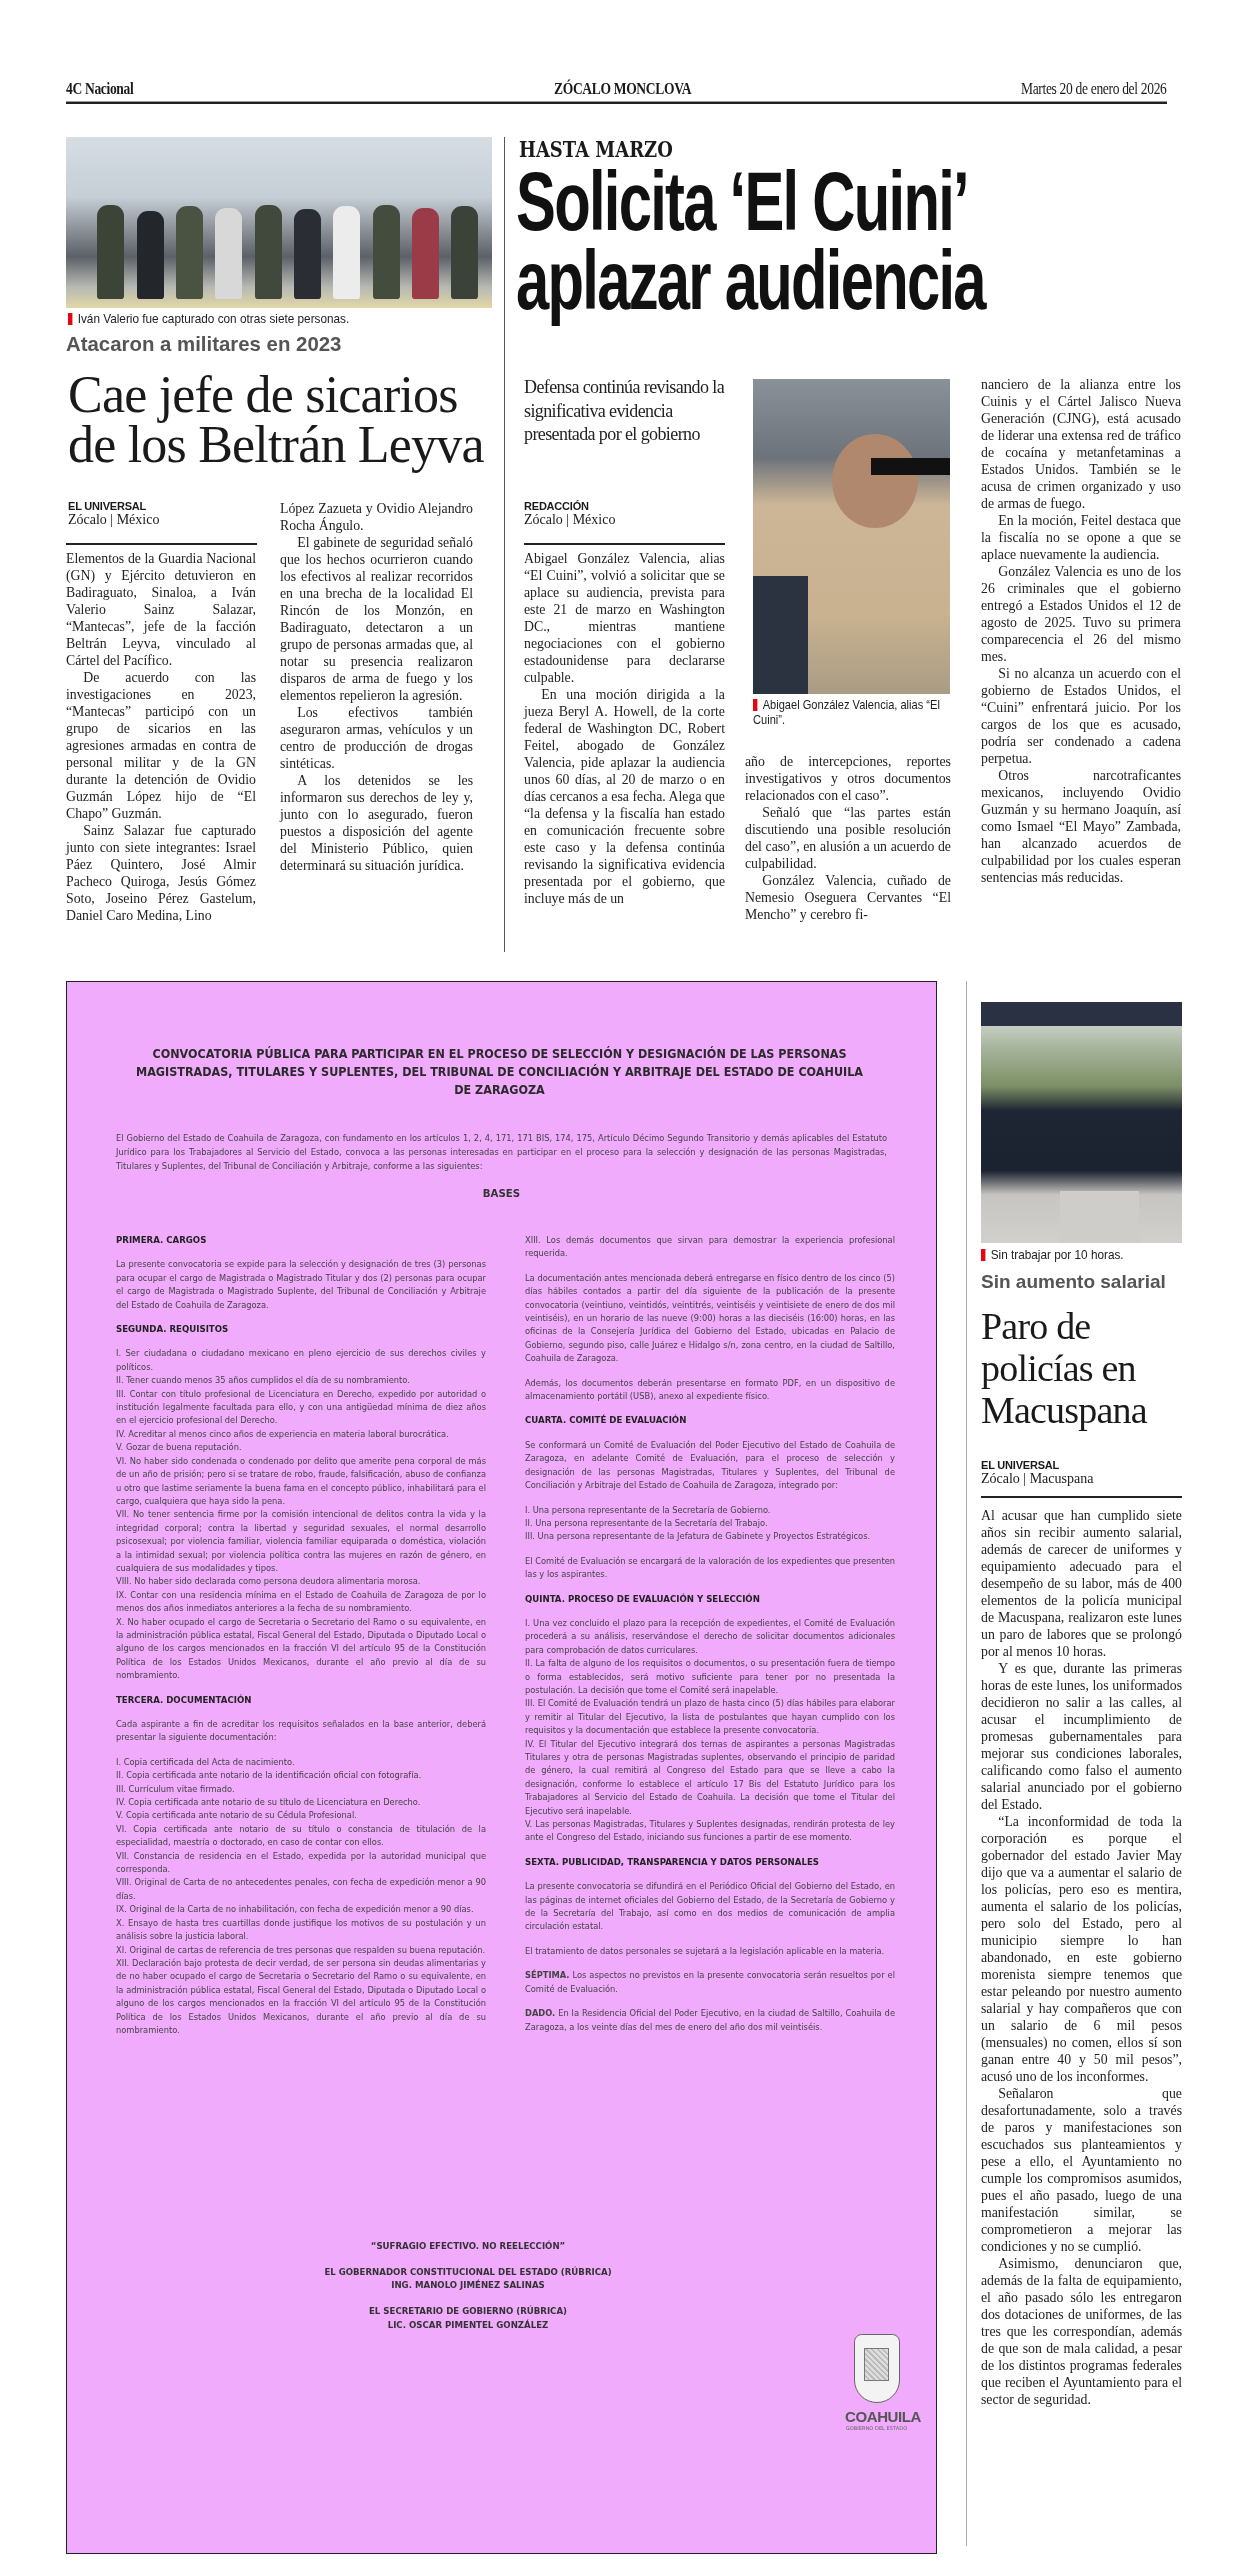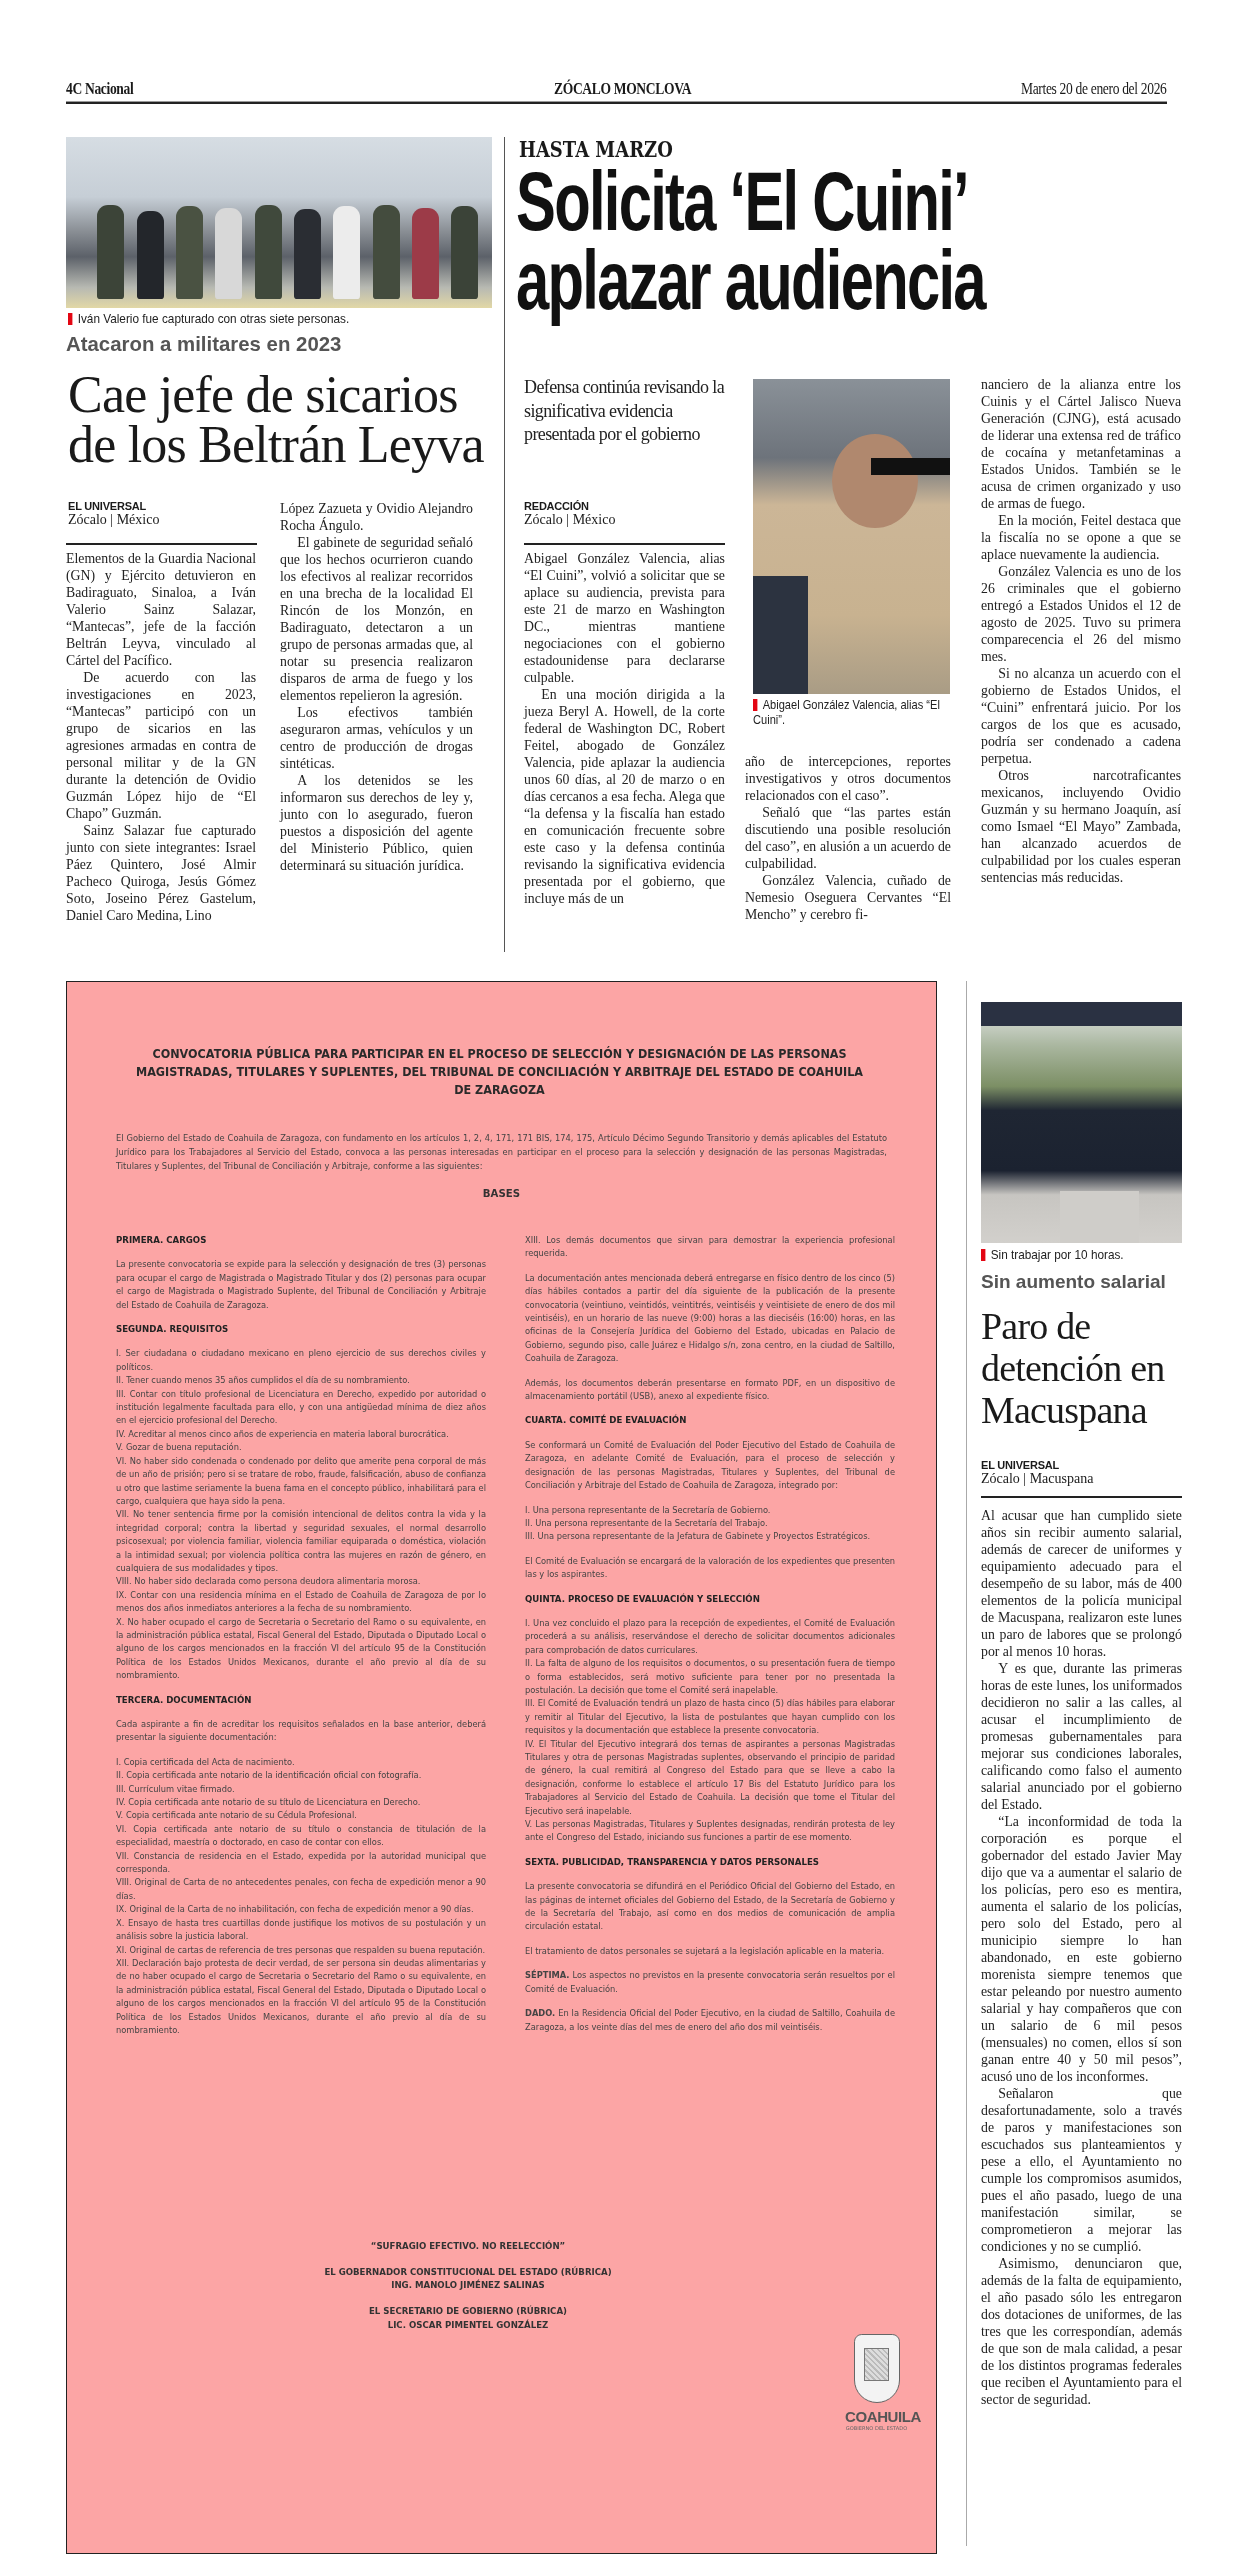--- a/index.html
+++ b/index.html
@@ -34,21 +34,21 @@
   .v-rule { position: absolute; width: 0.8px; background: #555; }
 
   
   .hasta { position: absolute; left: 519px; top: 135px; font-family: "DejaVu Serif", serif; font-weight: bold; font-size: 23px; letter-spacing: 0px; transform: scaleX(0.78); transform-origin: left top; }
   .big-head { position: absolute; left: 516px; top: 162px; font-family: "Liberation Sans", sans-serif; font-weight: bold; font-size: 83px; line-height: 79px; letter-spacing: -2.4px; transform: scaleX(0.72); transform-origin: left top; white-space: nowrap; color: #111; }
   .deck { position: absolute; left: 524px; top: 376px; width: 220px; font-family: "Liberation Serif", serif; font-size: 18px; line-height: 23.6px; letter-spacing: -0.6px; color: #222; }
   .photo-cuini { left: 753px; top: 379px; width: 197px; height: 315px;
     background: linear-gradient(180deg, #8a9198 0%, #6d737b 25%, #ccb697 40%, #c8b290 75%, #a99c85 100%); }
 
   
-  .notice { position: absolute; left: 66px; top: 981px; width: 871px; height: 1573px; border: 1.6px solid #222; background: #fca5a5; }
+  .notice { position: absolute; left: 66px; top: 981px; width: 871px; height: 1573px; border: 1.6px solid #222; background: #f0abfc; }
   .notice-inner { position: absolute; left: 0; top: 0; width: 100%; height: 100%; font-family: "DejaVu Sans", sans-serif; color: #333; }
   .n-title { position: absolute; left: 47px; top: 63px; width: 771px; text-align: center; font-family: "DejaVu Sans", sans-serif; font-weight: bold; font-size: 11.8px; line-height: 18px; color: #2a2a2a; transform: scaleX(0.95); }
   .n-intro { position: absolute; left: 49px; top: 149px; width: 771px; font-size: 8.3px; line-height: 14px; color: #444; text-align: justify; }
   .n-bases { position: absolute; left: 0; top: 206px; width: 100%; text-align: center; font-weight: bold; font-size: 10.2px; color: #333; }
   .n-col { position: absolute; top: 252px; width: 370px; font-size: 8.3px; line-height: 13.4px; color: #444; text-align: justify; }
   .n-col h4 { font-size: 8.6px; font-weight: bold; color: #222; margin: 0 0 11px 0; }
   .n-col p { margin-bottom: 11px; }
   .n-col ul { list-style: none; margin-bottom: 11px; }
   .n-col li { margin: 0; }
   .n-sig { position: absolute; left: 236px; top: 1258px; width: 330px; text-align: center; font-size: 8.6px; font-weight: bold; color: #333; line-height: 13.4px; }
@@ -233,21 +233,21 @@
 <div class="v-rule" style="left:966px;top:981px;height:1565px;background:#aaa;"></div>
 
 <div class="photo photo-police">
   <div style="position:absolute;left:0;top:0;width:201px;height:23.6px;background:#2a3142;"></div>
   <div style="position:absolute;left:79px;top:189px;width:79px;height:52px;background:#cfcdc9;"></div>
 </div>
 <div class="caption" style="left:981px;top:1247px;">Sin trabajar por 10 horas.</div>
 <div class="kicker" style="left:981px;top:1271px;font-size:19px;">Sin aumento salarial</div>
 <div class="macus-head">
   <div>Paro de</div>
-  <div>detención en</div>
+  <div>policías en</div>
   <div>Macuspana</div>
 </div>
 <div class="byline" style="left:981px;top:1459px;">
   <span class="src">EL UNIVERSAL</span>
   <span class="loc">Zócalo | Macuspana</span>
 </div>
 <div class="byline-rule" style="left:981px;top:1496px;width:201px;"></div>
 <div class="col" style="left:981px;top:1507px;width:201px;">
   <p class="first">Al acusar que han cumplido siete años sin recibir aumento salarial, además de carecer de uniformes y equipamiento adecuado para el desempeño de su labor, más de 400 elementos de la policía municipal de Macuspana, realizaron este lunes un paro de labores que se prolongó por al menos 10 horas.</p>
   <p>Y es que, durante las primeras horas de este lunes, los uniformados decidieron no salir a las calles, al acusar el incumplimiento de promesas gubernamentales para mejorar sus condiciones laborales, calificando como falso el aumento salarial anunciado por el gobierno del Estado.</p>

